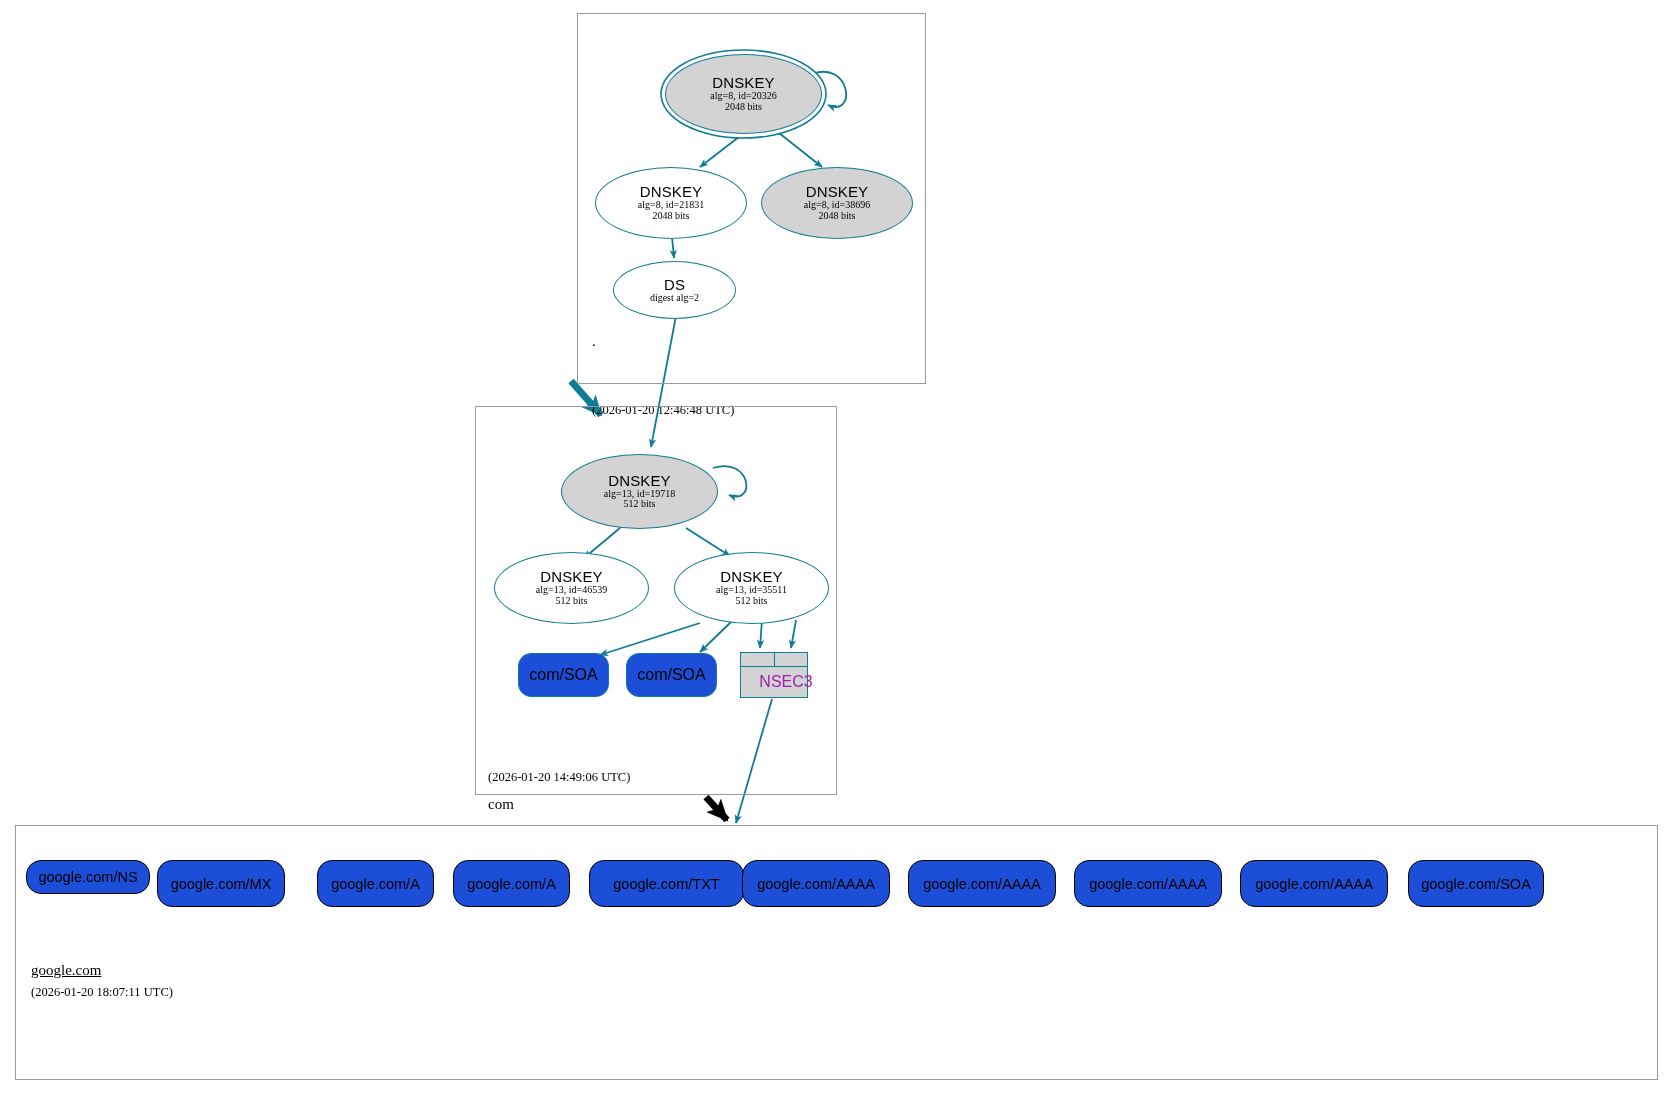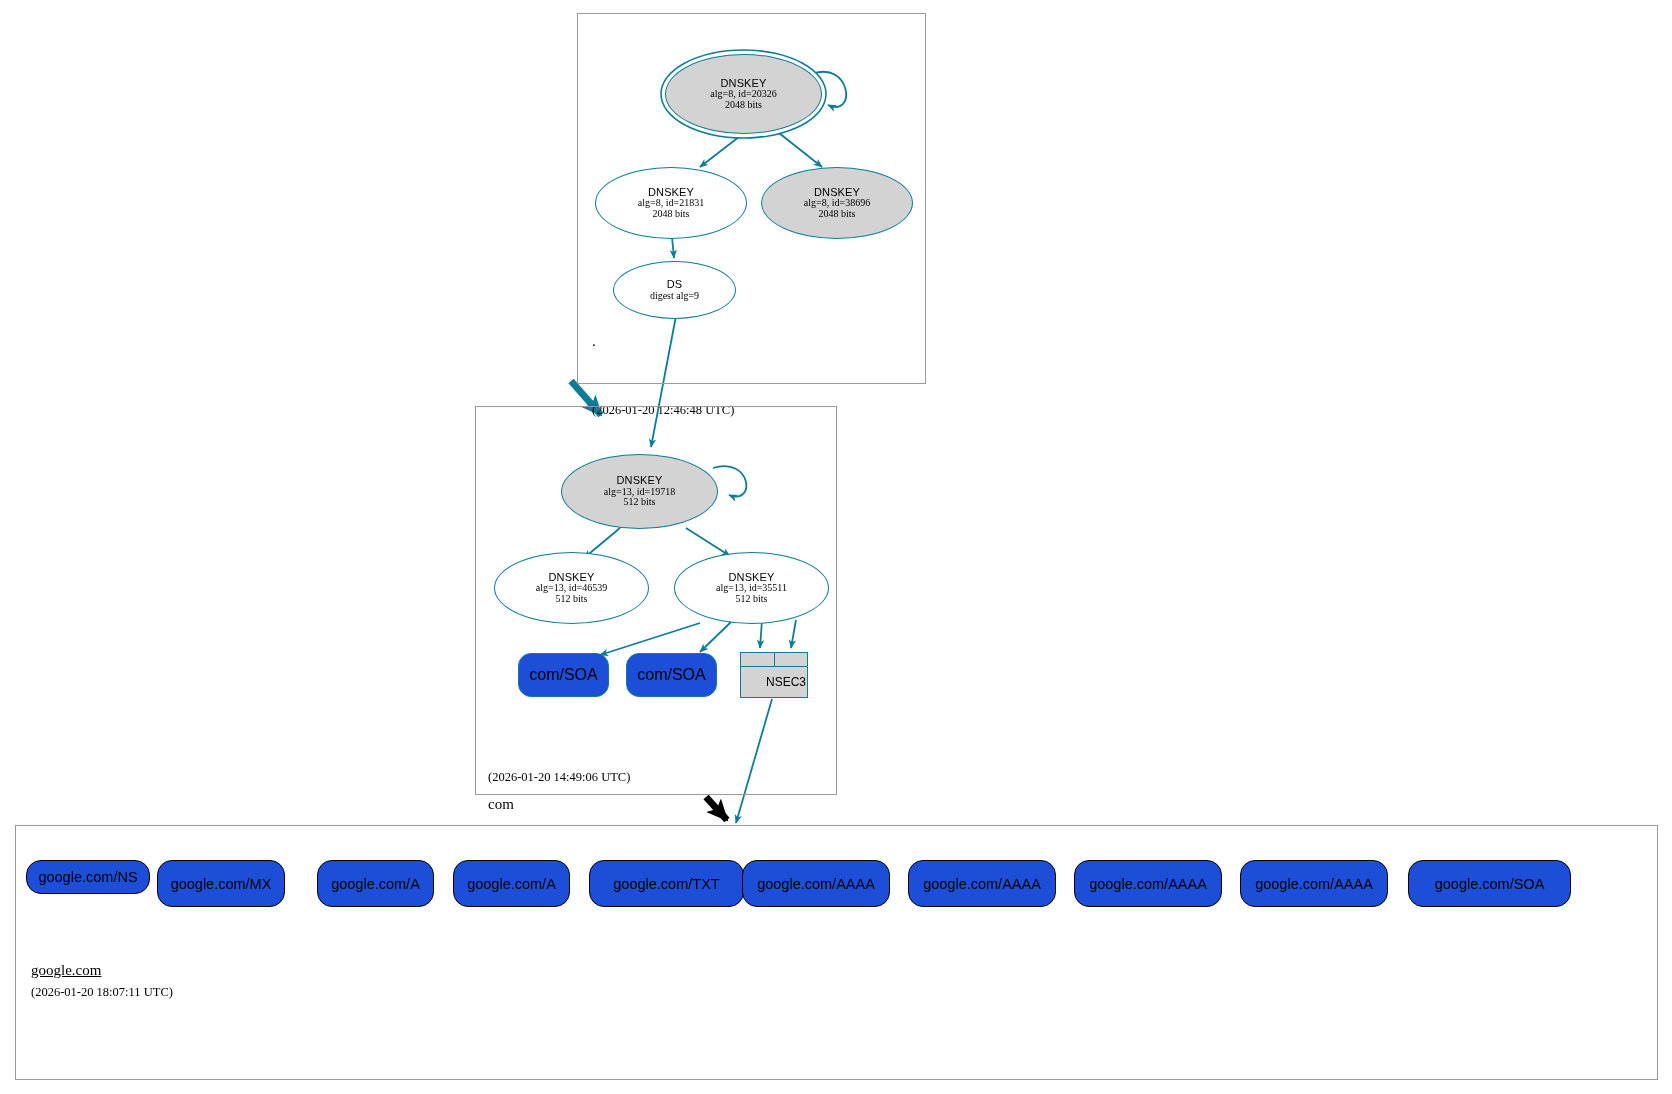--- a/index.html
+++ b/index.html
@@ -56,21 +56,21 @@
     border-radius: 50%;
     border: 1.6px solid #0e7c96;
     background: #ffffff;
   }
   .ellipse.filled { background: #d3d3d3; }
   .ellipse.dbl {
     box-shadow: 0 0 0 3.2px #ffffff, 0 0 0 4.8px #0e7c96;
   }
   .n-title {
     font-family: "Liberation Sans", "DejaVu Sans", sans-serif;
-    font-size: 11px;
+    font-size: 15px;
     letter-spacing: .1px;
   }
   .n-sub {
     font-family: "Liberation Serif", "DejaVu Serif", serif;
     font-size: 10px;
   }
   
   .rrect {
     position: absolute;
     box-sizing: border-box;
@@ -108,22 +108,22 @@
     flex: 1;
     border-right: 1.8px solid #0e7c96;
   }
   .nsec3-cell:last-child { border-right: none; }
   .nsec3-body {
     flex: 1;
     display: flex;
     align-items: center;
     justify-content: center;
     font-family: "Liberation Sans", "DejaVu Sans", sans-serif;
-    font-size: 12px;
-    color: #000000;
+    font-size: 16px;
+    color: #a21caf;
     padding-left: 24px;
   }
 </style>
 </head>
 <body>
 
 <div id="canvas">
 
   <svg class="layer" viewBox="0 0 1672 1094">
     <defs>
@@ -190,21 +190,21 @@
   </div>
 
   <div class="node ellipse filled" style="left:761px; top:167px; width:152px; height:72px;">
     <div class="n-title">DNSKEY</div>
     <div class="n-sub">alg=8, id=38696</div>
     <div class="n-sub">2048 bits</div>
   </div>
 
   <div class="node ellipse" style="left:613px; top:261px; width:123px; height:58px;">
     <div class="n-title">DS</div>
-    <div class="n-sub">digest alg=9</div>
+    <div class="n-sub">digest alg=2</div>
   </div>
 
   <div class="zone-box" style="left:475px; top:406px; width:362px; height:389px;"></div>
   <div class="zone-label zone-name" style="left:488px; top:748px;margin-top:48px;">com</div>
   <div class="zone-label zone-time" style="left:488px; top:770px;">(2026-01-20 14:49:06 UTC)</div>
 
   <div class="node ellipse filled" style="left:561px; top:454px; width:157px; height:75px;">
     <div class="n-title">DNSKEY</div>
     <div class="n-sub">alg=13, id=19718</div>
     <div class="n-sub">512 bits</div>
@@ -240,15 +240,15 @@
 
   <div class="rrect black" style="left:26px; top:860px; width:124px; height:34px;">google.com/NS</div>
   <div class="rrect black" style="left:157px; top:860px; width:128px; height:47px;">google.com/MX</div>
   <div class="rrect black" style="left:317px; top:860px; width:117px; height:47px;">google.com/A</div>
   <div class="rrect black" style="left:453px; top:860px; width:117px; height:47px;">google.com/A</div>
   <div class="rrect black" style="left:589px; top:860px; width:155px; height:47px;">google.com/TXT</div>
   <div class="rrect black" style="left:742px; top:860px; width:148px; height:47px;">google.com/AAAA</div>
   <div class="rrect black" style="left:908px; top:860px; width:148px; height:47px;">google.com/AAAA</div>
   <div class="rrect black" style="left:1074px; top:860px; width:148px; height:47px;">google.com/AAAA</div>
   <div class="rrect black" style="left:1240px; top:860px; width:148px; height:47px;">google.com/AAAA</div>
-  <div class="rrect black" style="left:1408px; top:860px; width:163px; height:47px;">google.com/SOA</div>
+  <div class="rrect black" style="left:1408px; top:860px; width:136px; height:47px;">google.com/SOA</div>
 
 </div>
 
 </body></html>

